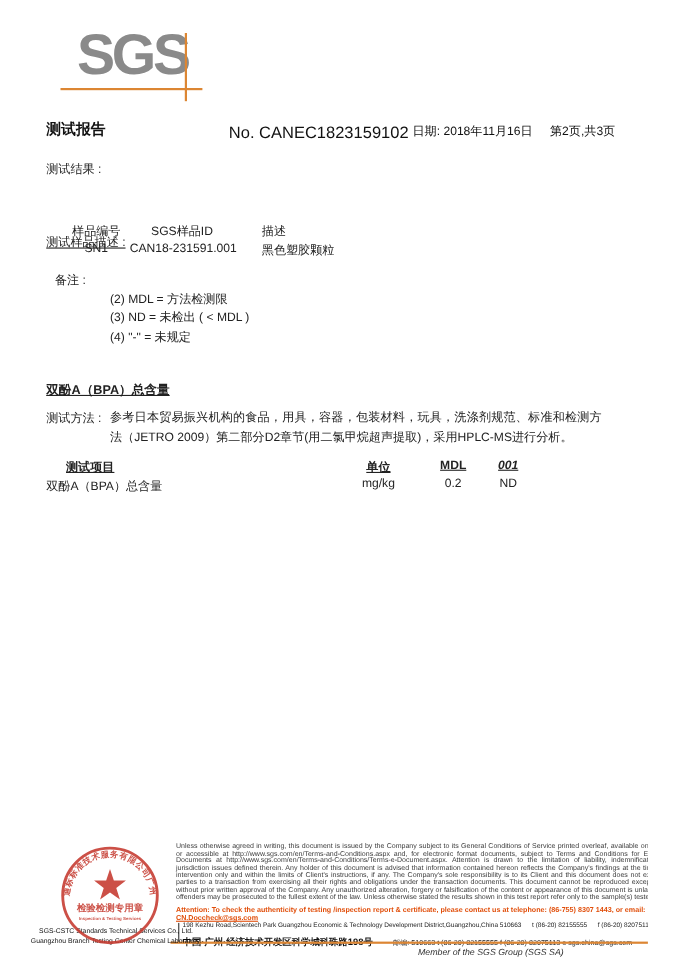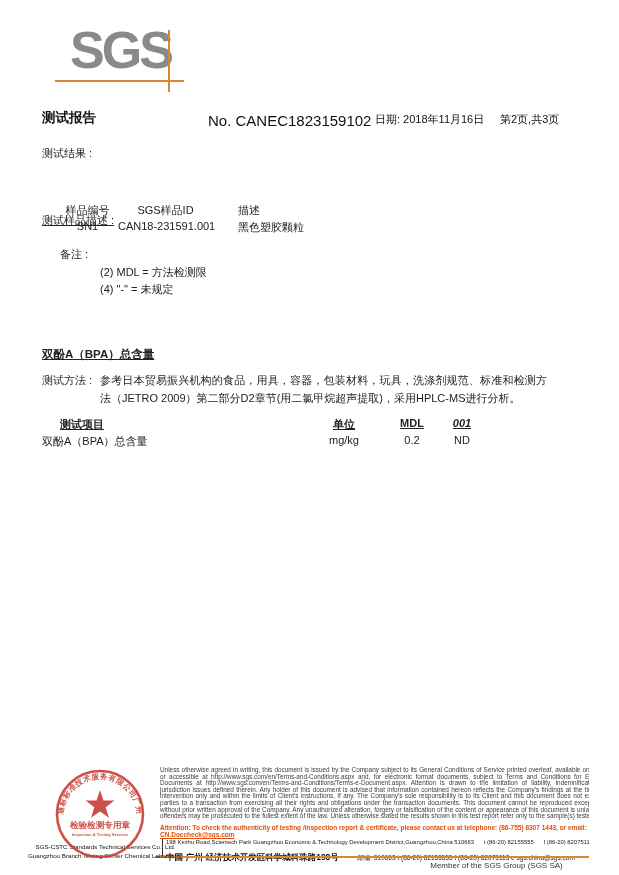--- a/index.html
+++ b/index.html
@@ -22,21 +22,21 @@
   .results-label { position:absolute; left:42px; top:146px; font-size:11px; }
   .sample-desc-label { position:absolute; left:42px; top:177px; font-size:11px; text-decoration:underline;margin-top:36px; }
 
   .sample-th { position:absolute; top:203px; font-size:11px; font-weight:normal; }
   .sample-td { position:absolute; top:220px; font-size:11px; }
   .c1 { left:40px; width:95px; text-align:center; }
   .c2 { left:118px; width:95px; text-align:center; }
   .c2v { left:118px; width:95px; text-align:center; white-space:nowrap; }
   .c3 { left:238px; text-align:left; }
 
-  .notes-label { position:absolute; left:60px; top:247px; font-size:11px; }
+  .notes-label { position:absolute; left:50px; top:247px; font-size:11px; }
   .notes-block { position:absolute; left:100px; top:264px; font-size:11px; line-height:17.3px; }
 
   .analyte-heading { position:absolute; left:42px; top:347px; font-size:11.5px; font-weight:bold; text-decoration:underline; }
   .method-label { position:absolute; left:42px; top:373px; font-size:11px; }
   .method-text { position:absolute; left:100px; top:371px; width:447px; font-size:11px; line-height:18px; text-align:justify; }
 
   .rt-head { position:absolute; top:417px; font-size:11px; font-weight:bold; text-decoration:underline; }
   .rt-cell { position:absolute; top:434px; font-size:11px; }
   .rt-item-h { left:60px; }
   .rt-item { left:42px; }
@@ -51,21 +51,21 @@
   .attention { position:absolute; left:160px; top:824px; width:456px; font-size:6.5px; line-height:7px;
                font-weight:bold; color:#e14e0a; }
   .attention .email { text-decoration:underline; }
   .addr-bar { position:absolute; left:162px; top:839px; width:1px; height:18px; background:#333; }
   .addr-en { position:absolute; left:166px; top:839px; width:450px; font-size:5.9px; color:#222; white-space:nowrap; }
   .addr-en span { margin-right:8px; }
   .addr-cn { position:absolute; left:166px; top:846px; width:450px; white-space:nowrap; }
   .addr-cn .cn { font-size:8.5px; font-weight:bold; color:#111; }
   .addr-cn .rest { font-size:6.5px; color:#222; margin-left:14px; }
   .footer-hline { position:absolute; left:155px; top:856px; width:458px; height:2px; background:#dc8633; }
-  .member-line { position:absolute; left:380px; top:861px; width:233px; text-align:center; font-size:8px; color:#333; }
+  .member-line { position:absolute; left:380px; top:861px; width:233px; text-align:left; font-size:8px; color:#333;font-style:italic; }
   .edge-line { position:absolute; left:608px; top:758px; width:1px; height:117px; background:#cfcfcf; }
 
   .company-block { position:absolute; left:24px; top:843px; width:163px; text-align:center;
                    font-size:6.2px; line-height:8.6px; color:#111; z-index:1; }
   .stamp { position:absolute; left:54px; top:768px; width:92px; height:92px; z-index:2; opacity:0.88; }
 </style>
 </head>
 <body>
 
 <div class="page">
@@ -85,20 +85,21 @@
   <div class="sample-th c1">样品编号</div>
   <div class="sample-th c2">SGS样品ID</div>
   <div class="sample-th c3">描述</div>
   <div class="sample-td c1">SN1</div>
   <div class="sample-td c2v">CAN18-231591.001</div>
   <div class="sample-td c3">黑色塑胶颗粒</div>
 
   <div class="notes-label">备注 :</div>
   <div class="notes-block">
     <div>(2) MDL = 方法检测限</div>
+    <div>(3) ND = 未检出 ( &lt; MDL )</div>
     <div>(4) "-" = 未规定</div>
   </div>
 
   <div class="analyte-heading">双酚A（BPA）总含量</div>
   <div class="method-label">测试方法 :</div>
   <div class="method-text">参考日本贸易振兴机构的食品，用具，容器，包装材料，玩具，洗涤剂规范、标准和检测方法（JETRO 2009）第二部分D2章节(用二氯甲烷超声提取)，采用HPLC-MS进行分析。</div>
 
   <div class="rt-head rt-item-h">测试项目</div>
   <div class="rt-head rt-unit">单位</div>
   <div class="rt-head rt-mdl">MDL</div>

